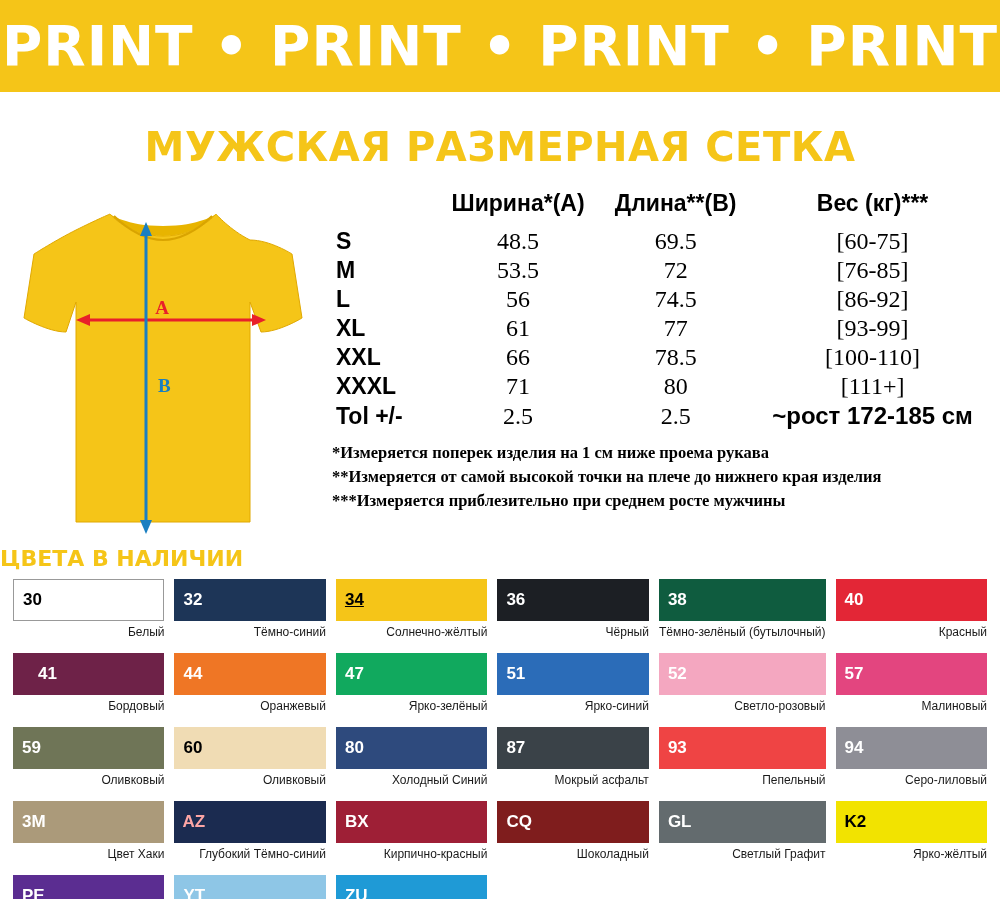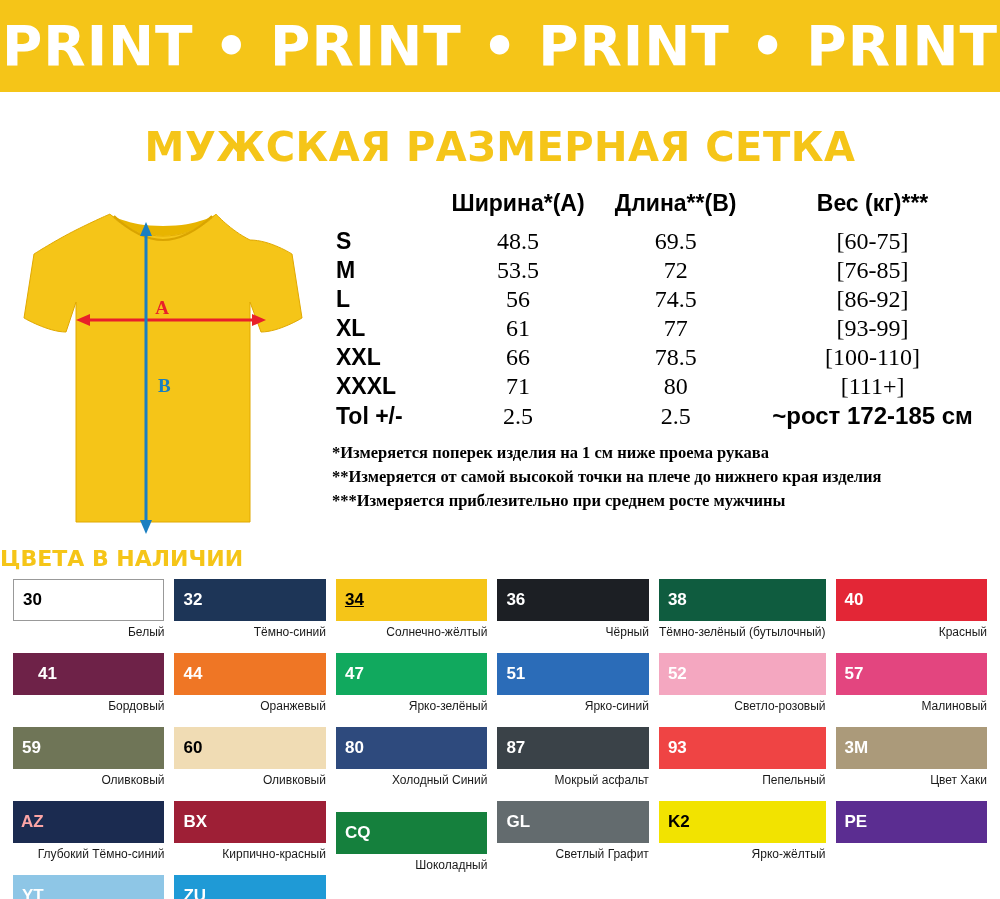--- a/index.html
+++ b/index.html
@@ -352,39 +352,45 @@
       </div>
       <div class="swatch-name">Мокрый асфальт</div>
     </div>
     <div class="swatch-cell">
       <div class="swatch-box" style="background: #ef4444;">
         <span class="swatch-code" style="color: rgb(255, 255, 255);">93</span>
       </div>
       <div class="swatch-name">Пепельный</div>
     </div>
     <div class="swatch-cell">
+      <div class="swatch-box" style="background: rgb(142, 142, 150);">
+        <span class="swatch-code" style="color: rgb(255, 255, 255);">94</span>
+      </div>
+      <div class="swatch-name">Серо-лиловый</div>
+    </div>
+    <div class="swatch-cell">
       <div class="swatch-box" style="background: rgb(171, 154, 122);">
         <span class="swatch-code" style="color: rgb(255, 255, 255);">3M</span>
       </div>
       <div class="swatch-name">Цвет Хаки</div>
     </div>
     <div class="swatch-cell">
       <div class="swatch-box" style="background: rgb(27, 43, 80);">
         <span class="swatch-code" style="color: #fca5a5; padding-left: 8px;">AZ</span>
       </div>
       <div class="swatch-name">Глубокий Тёмно-синий</div>
     </div>
     <div class="swatch-cell">
       <div class="swatch-box" style="background: rgb(158, 31, 54);">
         <span class="swatch-code" style="color: rgb(255, 255, 255);">BX</span>
       </div>
       <div class="swatch-name">Кирпично-красный</div>
     </div>
     <div class="swatch-cell">
-      <div class="swatch-box" style="background: #15803d; margin-top: 11px;">
+      <div class="swatch-box" style="background: #7f1d1d;">
         <span class="swatch-code" style="color: rgb(255, 255, 255);">CQ</span>
       </div>
       <div class="swatch-name">Шоколадный</div>
     </div>
     <div class="swatch-cell">
       <div class="swatch-box" style="background: rgb(99, 107, 110);">
         <span class="swatch-code" style="color: rgb(255, 255, 255);">GL</span>
       </div>
       <div class="swatch-name">Светлый Графит</div>
     </div>

